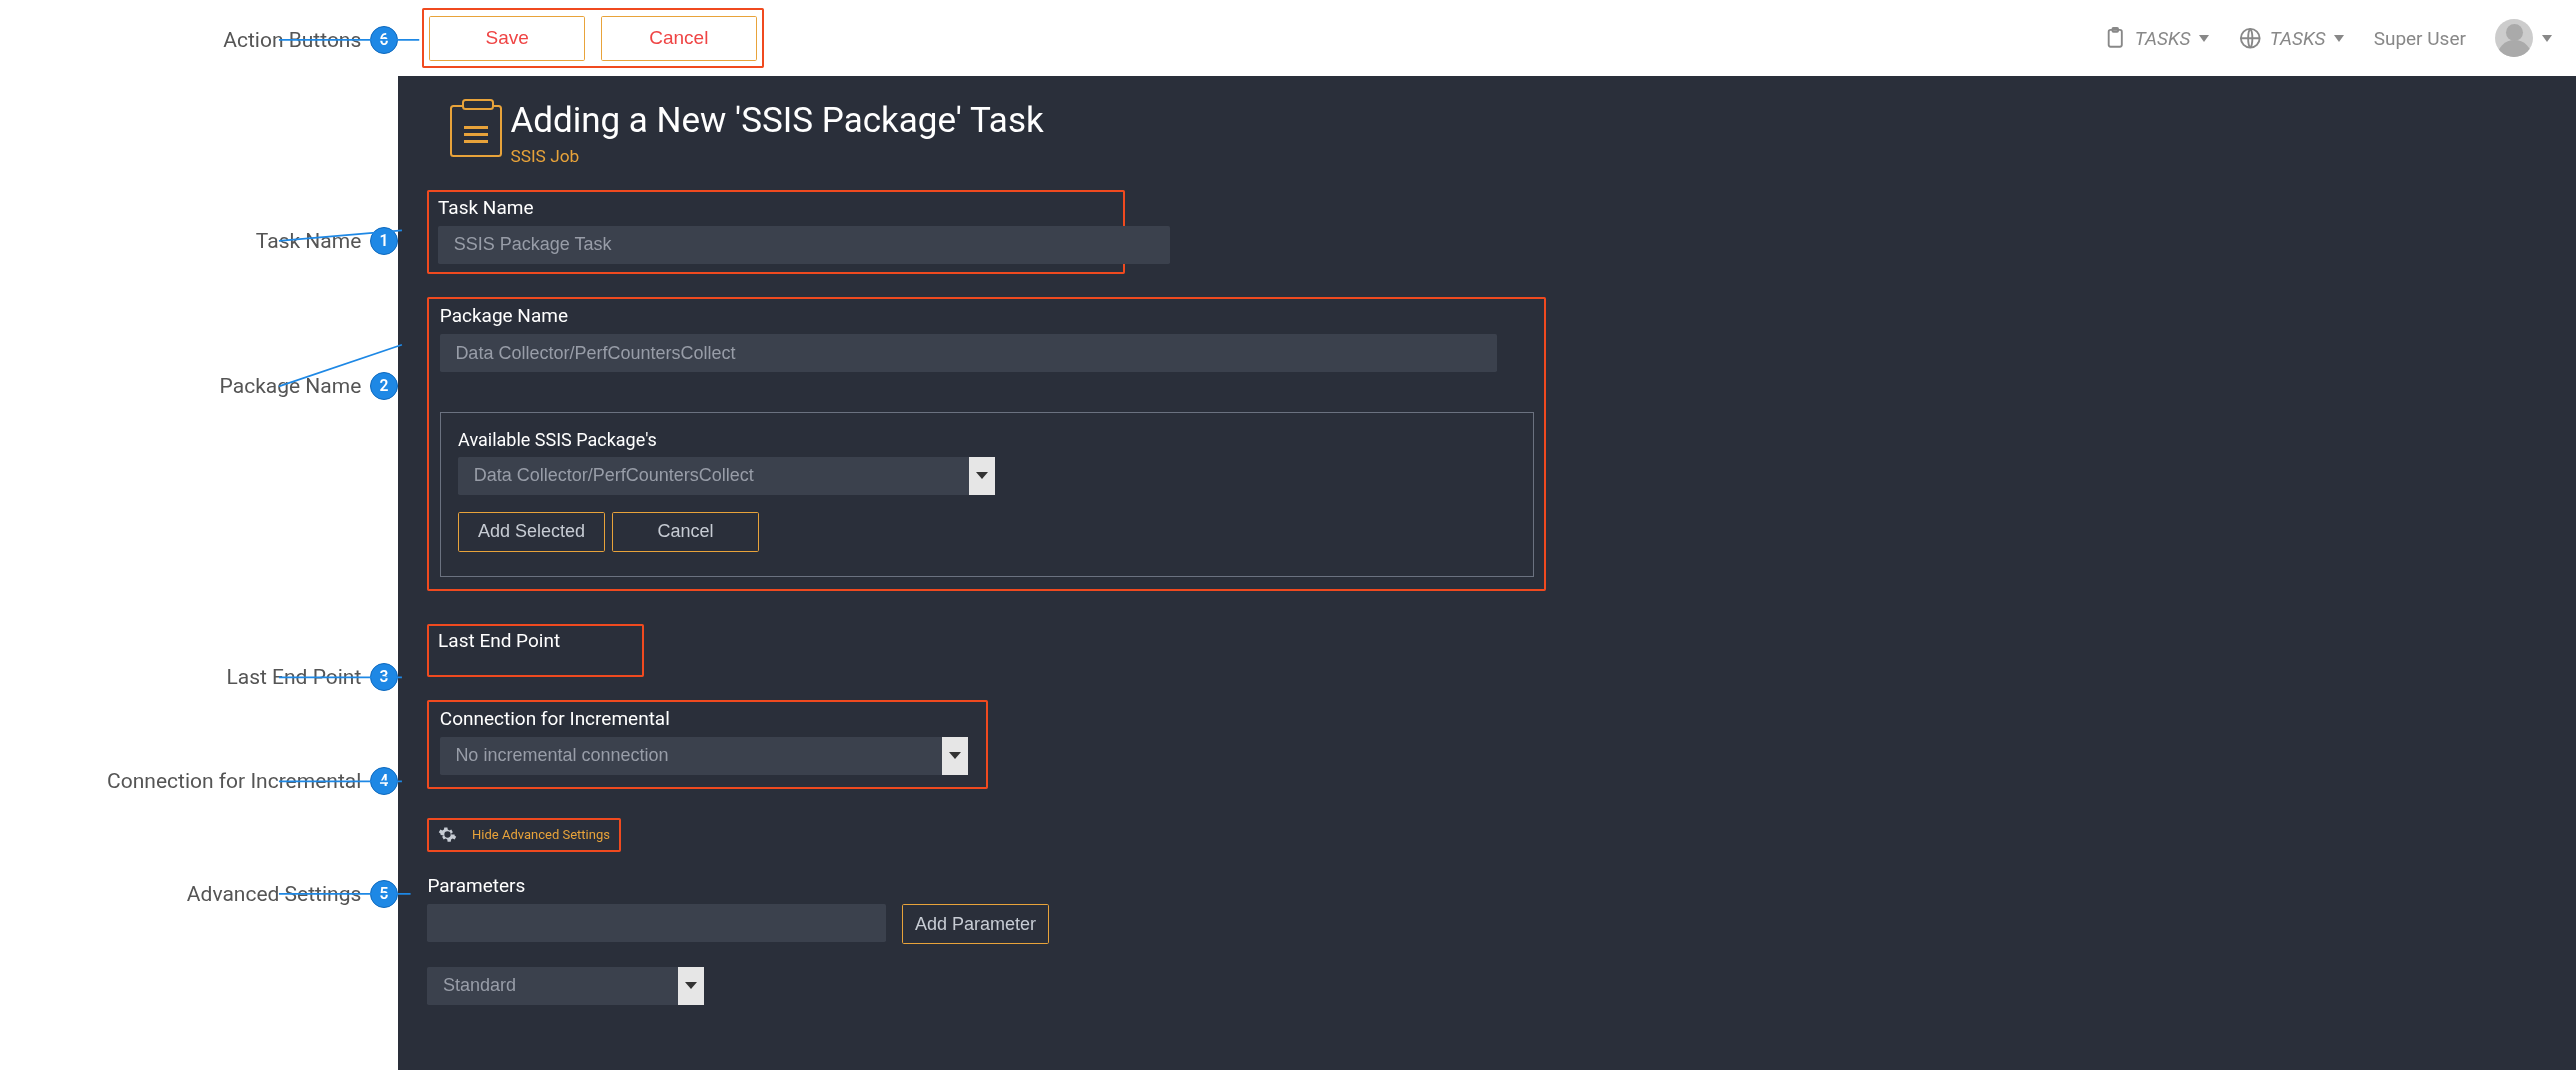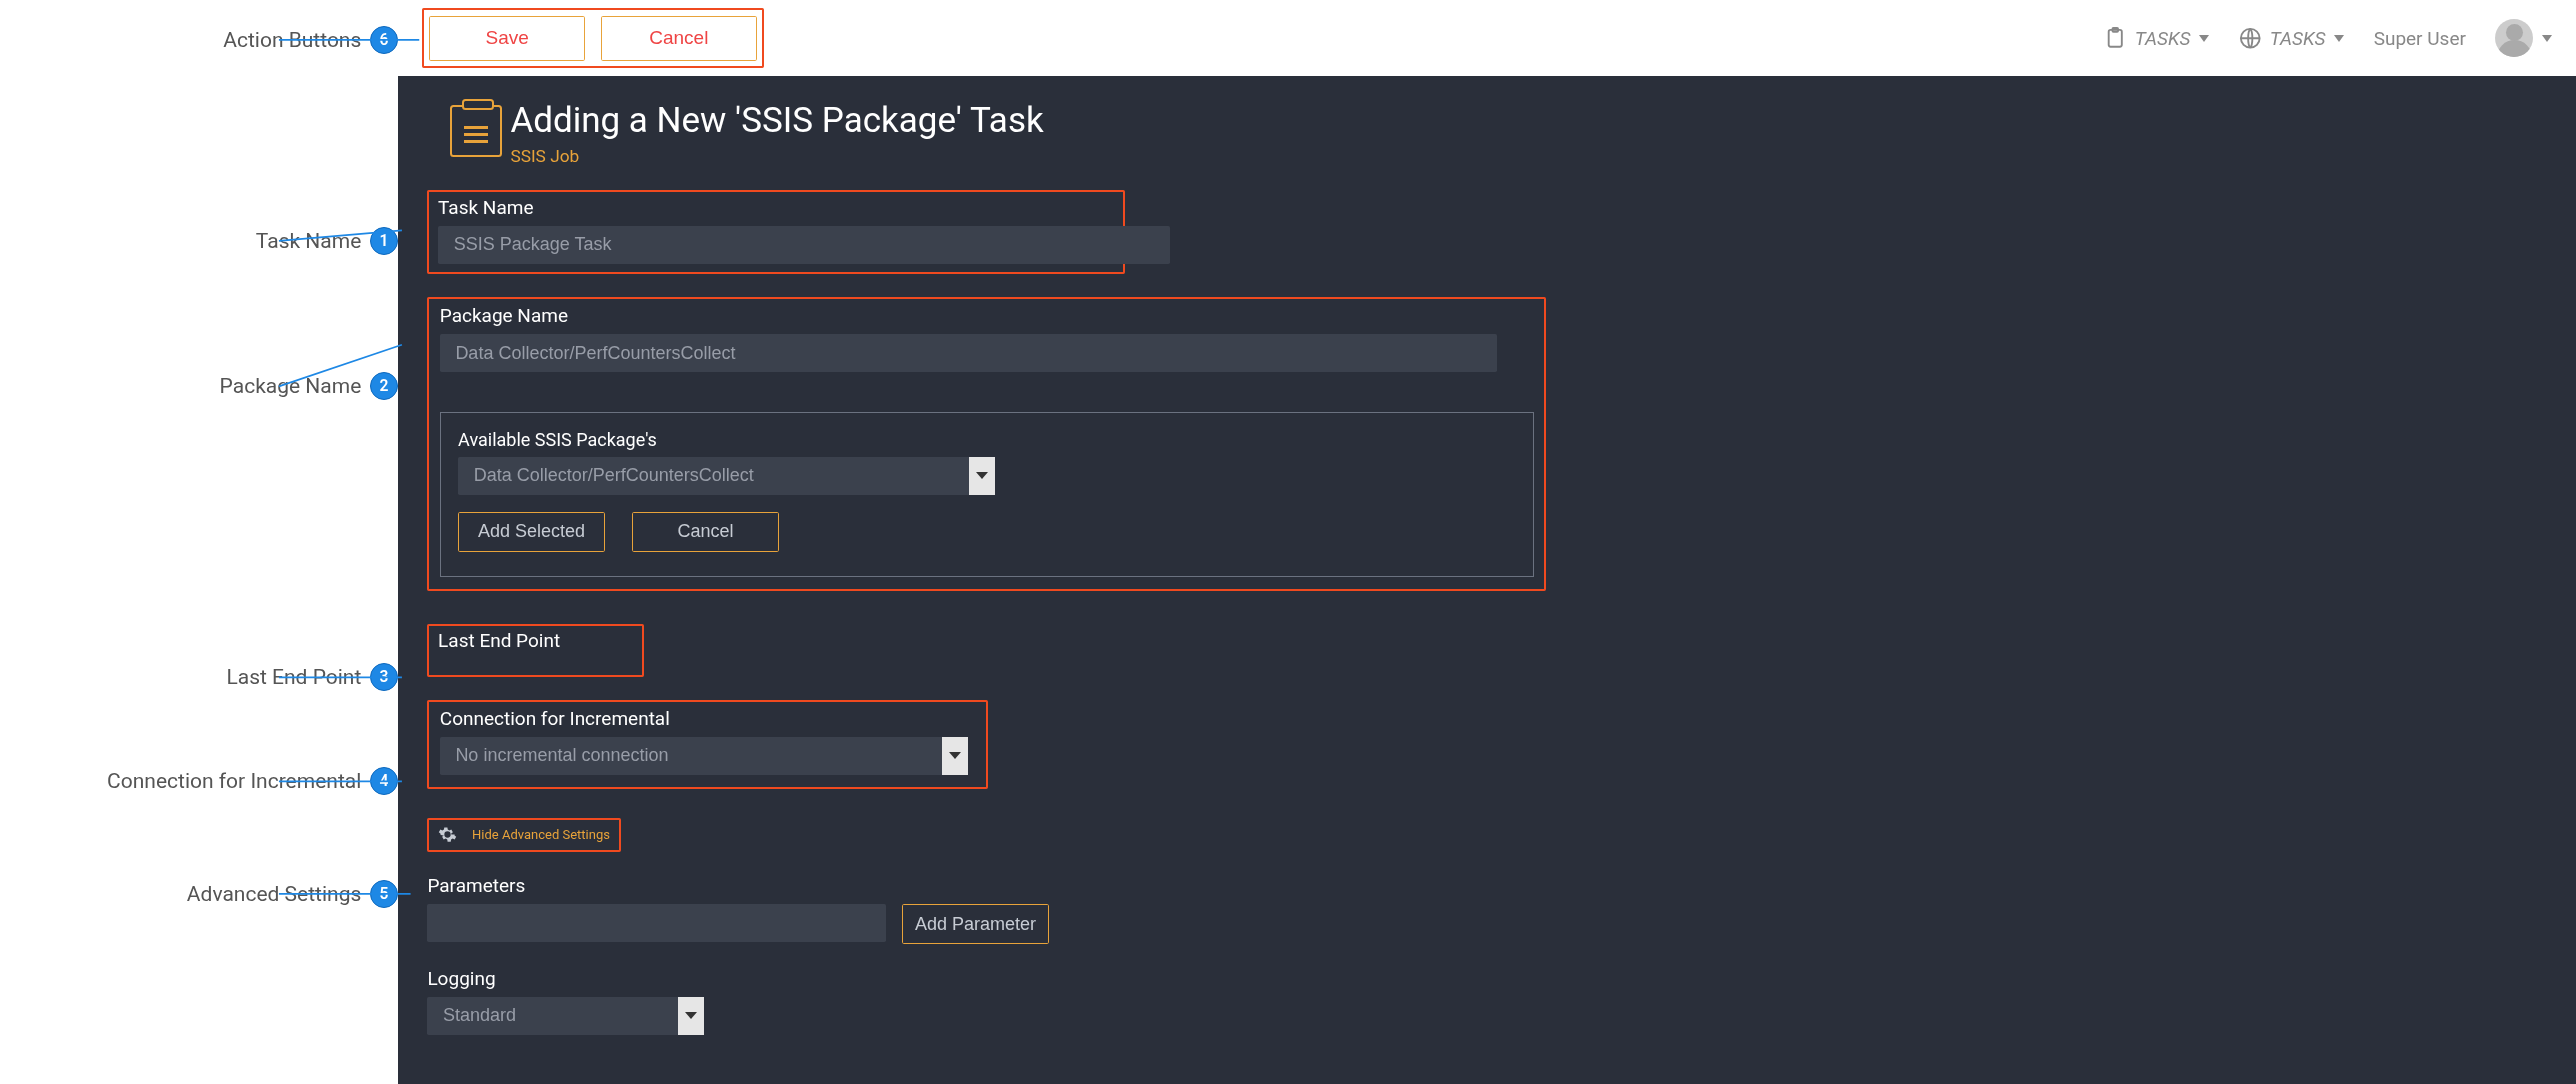--- a/index.html
+++ b/index.html
@@ -195,21 +195,21 @@
   .select-arrow {
     width: 26px; height: 38px;
     background:#e6e6e6;
     display:flex;align-items:center;justify-content:center;
     margin-left:-26px; z-index:2; pointer-events:none;
     position: relative;
   }
   .select-arrow span{
     width:0;height:0;border-left:6px solid transparent;border-right:6px solid transparent;border-top:7.8px solid #333;
   }
-  .row-gap { display:flex; gap:27px; align-items:center; margin-top:17.3px;}
+  .row-gap { display:flex; gap:7px; align-items:center; margin-top:17.3px;}
   .btn-dark {
     min-width: 147px;
     height: 40px;
     border: 0.9px solid #e8a33a;
     background: transparent;
     color: #c7ccd4;
     font-size: 18px;
     border-radius: 1.7px;
     cursor: pointer;
   }
@@ -369,21 +369,20 @@
 
       <div class="form-block">
         <label class="form-label">Parameters</label>
         <div style="display:flex;gap:15.6px;">
           <input class="dark-input" style="width: 459px;">
           <button class="btn-dark">Add Parameter</button>
         </div>
       </div>
 
       <div class="form-block">
-        <label class="form-label">Logging</label>
         <div class="select-wrap">
           <input class="dark-input select-narrow" value="Standard" style="">
           <span class="select-arrow">
               <span></span>
             </span>
         </div>
       </div>
 
     </div>
   </div>

